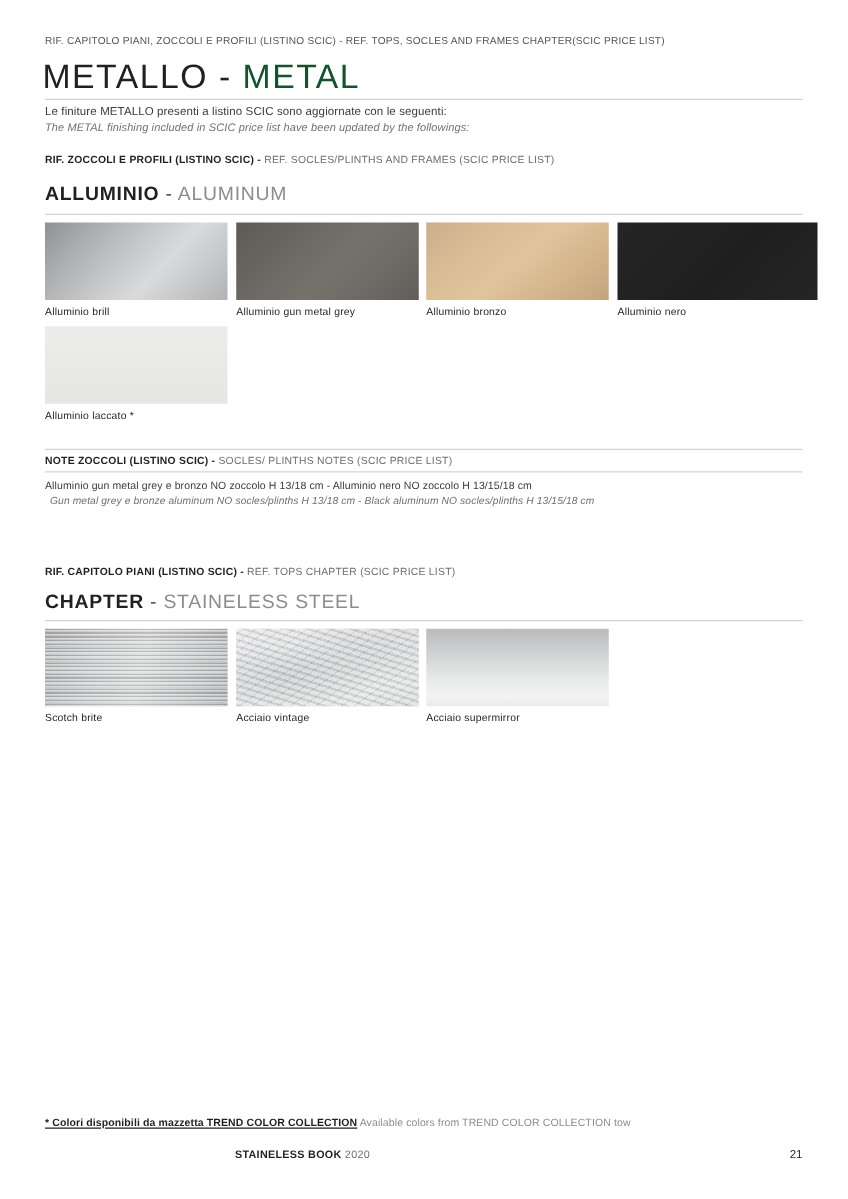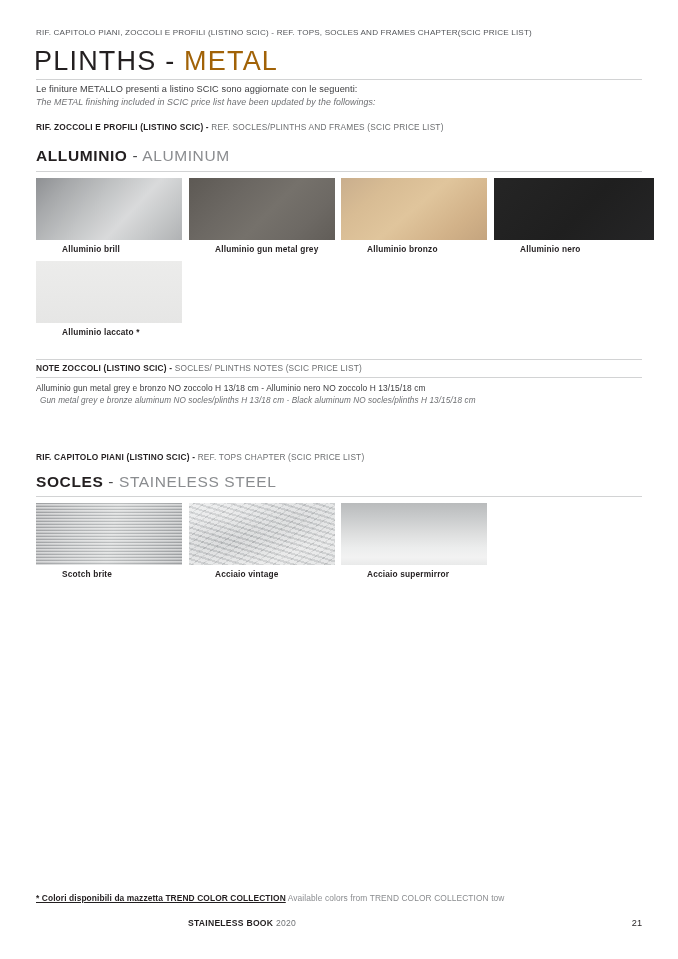--- a/index.html
+++ b/index.html
@@ -38,21 +38,21 @@
     position: absolute;
     left: 34px;
     top: 46px;
     font-size: 27px;
     font-weight: 400;
     letter-spacing: 1.2px;
     white-space: nowrap;
   }
   .title .it { color: #231f20; }
   .title .sep { color: #231f20; }
-  .title .en { color: #a16207; }
+  .title .en { color: #14532d; }
 
   .rule-full {
     position: absolute;
     left: 36px;
     width: 606px;
     height: 1px;
     background: #d2d3d4;
   }
 
   
@@ -121,25 +121,24 @@
     height: 100%;
     box-sizing: border-box;
     position: relative;
     overflow: hidden;
   }
   .swatch .cap {
     position: absolute;
     left: 0;
     top: 66px;
     font-size: 8.3px;
-    font-weight: bold;
+    font-weight: normal;
     letter-spacing: 0.18px;
     color: #231f20;
     white-space: nowrap;
-    margin-left: 26px;
   }
 
   
   .fin-brill {
     background:
       linear-gradient(133deg,
         #8e9093 0%,
         #a7a9ab 18%,
         #c3c5c6 42%,
         #d9dadb 62%,
@@ -271,21 +270,21 @@
   }
 </style>
 </head>
 <body>
 
 <div class="page">
 
   <div class="ref-top">RIF. CAPITOLO PIANI, ZOCCOLI E PROFILI  (LISTINO SCIC) -  REF.  TOPS, SOCLES AND FRAMES CHAPTER(SCIC PRICE LIST)</div>
 
   <div class="title">
-    <span class="it">PLINTHS</span>
+    <span class="it">METALLO</span>
     <span class="sep">-</span>
     <span class="en">METAL</span>
   </div>
   <div class="rule-full" style="top:79px"></div>
 
   <div class="intro-it">Le finiture METALLO presenti a listino SCIC sono aggiornate con le seguenti:</div>
   <div class="intro-en">The METAL finishing included in SCIC price list have been updated by the followings:</div>
 
   <div class="ref-row" style="top:122px">
     <span class="b">RIF. ZOCCOLI E PROFILI (LISTINO SCIC) -</span><span class="n"> REF. SOCLES/PLINTHS AND FRAMES  (SCIC PRICE LIST)</span>
@@ -326,21 +325,21 @@
   </div>
   <div class="rule-full" style="top:377px"></div>
   <div class="note-it" style="top:383px">Alluminio gun metal grey e bronzo NO zoccolo H 13/18 cm   -  Alluminio nero NO zoccolo H 13/15/18 cm</div>
   <div class="note-en" style="top:396px">Gun metal grey e bronze aluminum NO socles/plinths H 13/18 cm  -  Black aluminum  NO socles/plinths H 13/15/18 cm</div>
 
   <div class="ref-row" style="top:452px">
     <span class="b">RIF. CAPITOLO PIANI (LISTINO SCIC) -</span><span class="n"> REF. TOPS CHAPTER (SCIC PRICE LIST)</span>
   </div>
 
   <div class="sec-head" style="top:473px">
-    <span class="it">SOCLES</span>
+    <span class="it">CHAPTER</span>
     <span class="sep">-</span>
     <span class="en">STAINELESS STEEL</span>
   </div>
   <div class="rule-full" style="top:496px"></div>
 
   <div class="swatch" style="left:36px; top:503px">
     <div class="chip fin-scotch"></div>
     <div class="cap">Scotch brite</div>
   </div>
   <div class="swatch" style="left:189px; top:503px">

